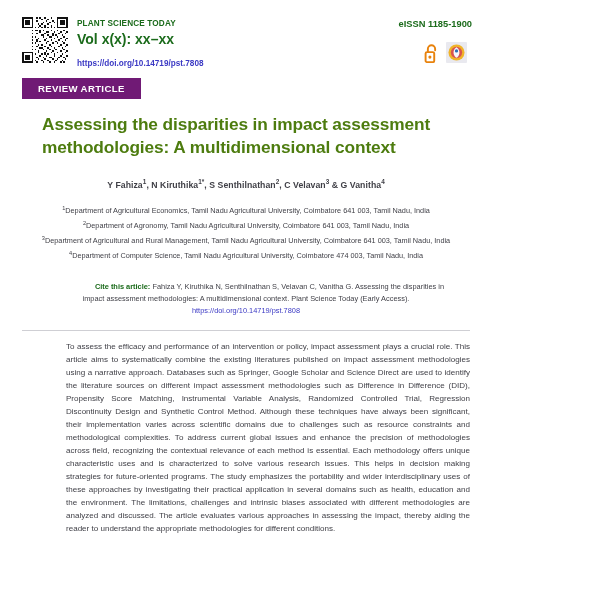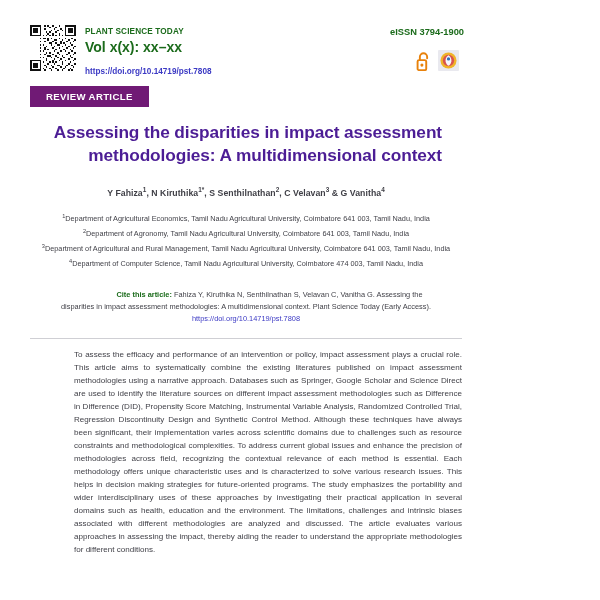--- a/index.html
+++ b/index.html
@@ -12,21 +12,21 @@
     height: 600px;
     overflow: hidden;
     font-family: "Liberation Sans", sans-serif;
     color: #3f3f46;
     position: relative;
   }
   .page {
     width: 492px;
     height: 600px;
     box-sizing: border-box;
-    padding: 16px;
+    padding: 8px;
     position: relative;
     background: #fff;
   }
 
   
   .masthead {
     display: flex;
     align-items: flex-start;
     justify-content: space-between;
     padding: 9px 12px 0 14px;
@@ -94,22 +94,22 @@
     color: #ffffff;
     font-size: 9.6px;
     font-weight: bold;
     letter-spacing: .35px;
     padding: 5px 16px 5px 16px;
   }
 
   
   .title {
     margin: 14px 34px 0 34px;
-    text-align: right;
-    color: #4c1d95;
+    text-align: left;
+    color: #4d7c0f;
     font-size: 17.3px;
     font-weight: bold;
     line-height: 1.33;
     letter-spacing: -.1px;
   }
 
   
   .authors {
     margin: 19px 20px 0 20px;
     text-align: center;
@@ -364,21 +364,21 @@
       </svg>
 
       <div class="journal-block">
         <div class="journal-name">PLANT SCIENCE TODAY</div>
         <div class="journal-vol">Vol x(x): xx–xx</div>
         <a class="journal-doi" href="#">https://doi.org/10.14719/pst.7808</a>
       </div>
     </div>
 
     <div class="masthead-right">
-      <div class="eissn">eISSN 3794-1900</div>
+      <div class="eissn">eISSN 1185-1900</div>
       <div class="badge-row">
 
         <svg class="oa-icon" viewBox="0 0 16 22">
           <path d="M4 10 V6.5 A4 4 0 0 1 12 6.5 V8" fill="none" stroke="#e8820c" stroke-width="2.1" stroke-linecap="round"></path>
           <rect x="1.5" y="10" width="9.5" height="11" rx="1.6" fill="none" stroke="#e8820c" stroke-width="2.1"></rect>
           <circle cx="6.25" cy="15.5" r="1.7" fill="#e8820c"></circle>
         </svg>
 
         <svg class="logo-icon" viewBox="0 0 22 22">
           <rect x="0" y="0" width="22" height="22" rx="1" fill="#e9e9ef"></rect>

